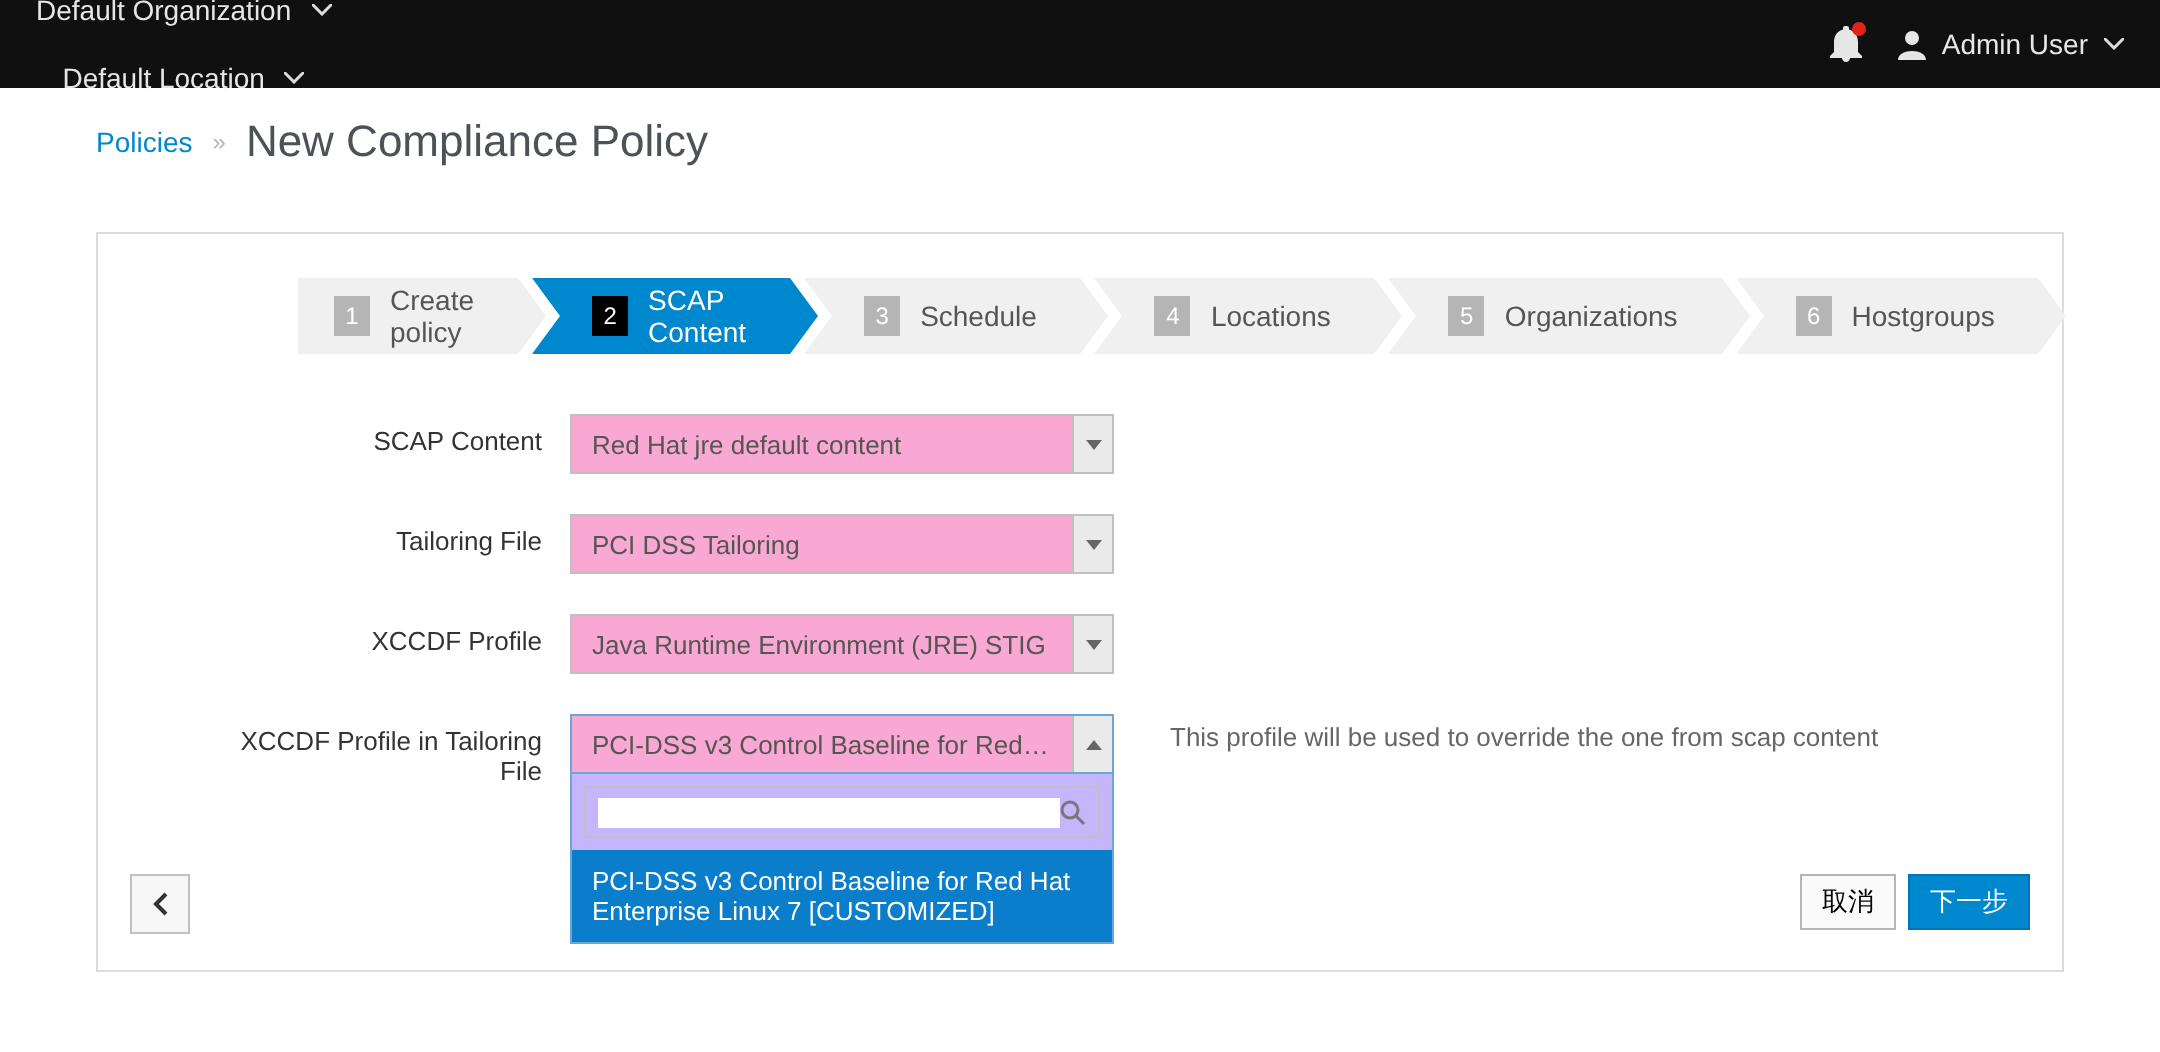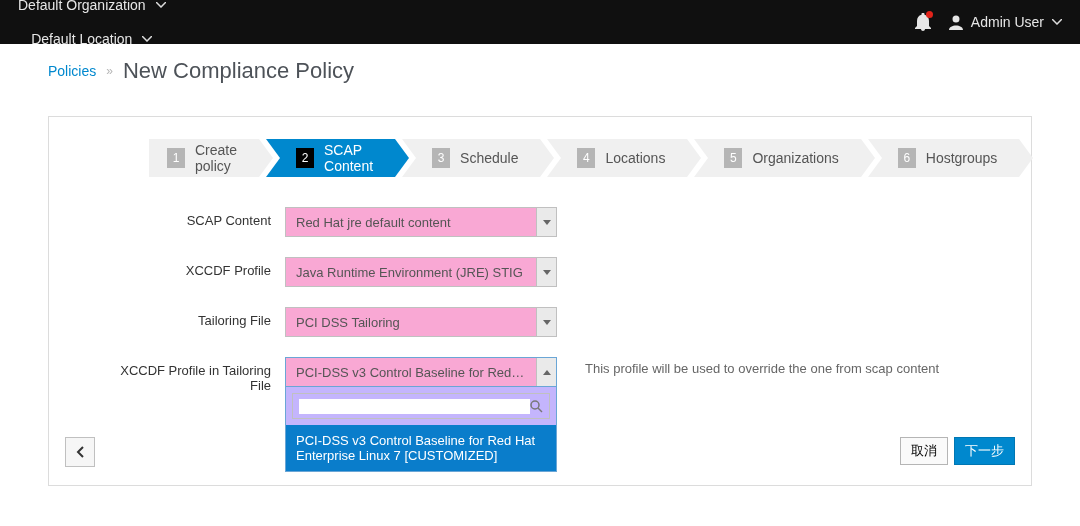--- a/index.html
+++ b/index.html
@@ -143,36 +143,36 @@
         <div class="select">
           <span class="sel-text">Red Hat jre default content</span>
           <span class="sel-btn">
               <span class="tri"></span>
             </span>
         </div>
       </div>
     </div>
 
     <div class="form-row">
+      <div class="form-label">Tailoring File</div>
+      <div class="form-control-wrap">
+        <div class="select">
+          <span class="sel-text">PCI DSS Tailoring</span>
+          <span class="sel-btn">
+              <span class="tri"></span>
+            </span>
+        </div>
+      </div>
+    </div>
+
+    <div class="form-row">
       <div class="form-label">XCCDF Profile</div>
       <div class="form-control-wrap">
         <div class="select">
           <span class="sel-text">Java Runtime Environment (JRE) STIG</span>
-          <span class="sel-btn">
-              <span class="tri"></span>
-            </span>
-        </div>
-      </div>
-    </div>
-
-    <div class="form-row">
-      <div class="form-label">Tailoring File</div>
-      <div class="form-control-wrap">
-        <div class="select">
-          <span class="sel-text">PCI DSS Tailoring</span>
           <span class="sel-btn">
               <span class="tri"></span>
             </span>
         </div>
       </div>
     </div>
 
     <div class="form-row">
       <div class="form-label">XCCDF Profile in Tailoring File</div>
       <div class="form-control-wrap">

